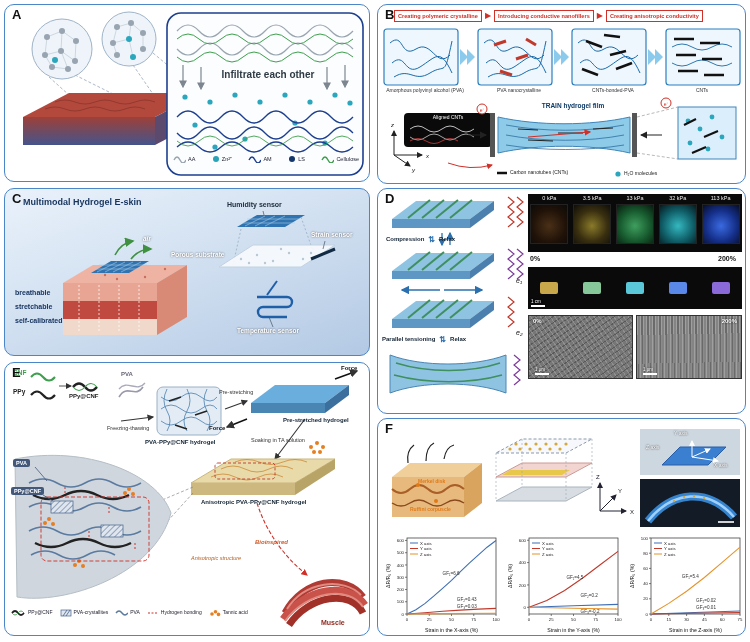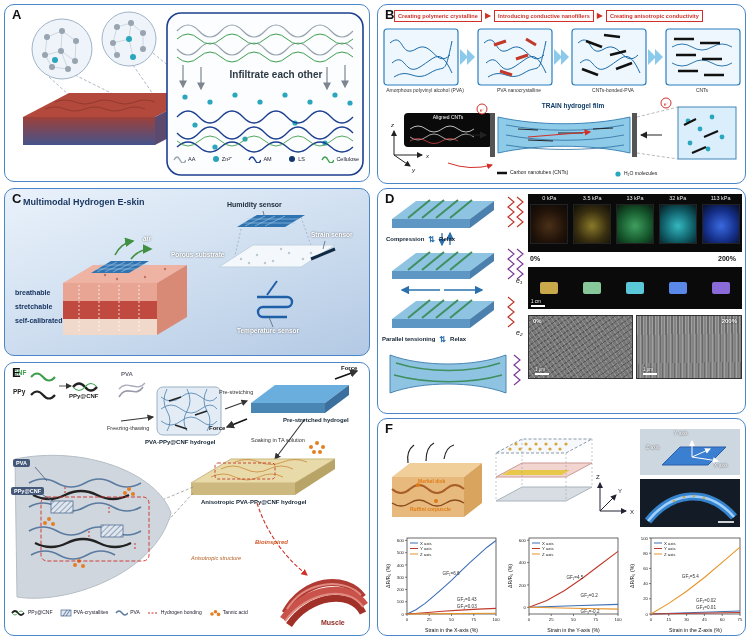--- a/index.html
+++ b/index.html
@@ -147,21 +147,21 @@
             <circle cx="210" cy="142" r="2.6"></circle>
       </g>
       <g fill="none">
         <path d="M172,112 q11,-12 22,0 t22,0 t22,0 t22,0 t22,0 t22,0 t22,0 t22,0" stroke="#1d3f8f" stroke-width="1.3"></path>
         <path d="M172,128 q11,12 22,0 t22,0 t22,0 t22,0 t22,0 t22,0 t22,0 t22,0" stroke="#1d3f8f" stroke-width="1.3"></path>
         <path d="M172,142 q11,-10 22,0 t22,0 t22,0 t22,0 t22,0 t22,0 t22,0 t22,0" stroke="#1d3f8f" stroke-width="1.3"></path>
         <path d="M172,136 q11,10 22,0 t22,0 t22,0 t22,0 t22,0 t22,0 t22,0 t22,0" stroke="#3e9e4c" stroke-width="0.9"></path>
       </g>
     </g>
   </svg>
-  <div class="ov" style="left:198px;top:64px;width:146px;text-align:center;font-size:10px;font-weight:bold;color:#2e3a44">Infiltrate each other</div>
+  <div class="ov" style="left:190px;top:64px;width:146px;text-align:center;font-size:10px;font-weight:bold;color:#2e3a44">Infiltrate each other</div>
   <div class="ov" style="left:168px;top:150px;width:186px;display:flex;justify-content:space-between">
     <span class="legitem">
           <svg width="13" height="8">
             <path d="M1,5 q3,-6 6,0 t6,0" fill="none" stroke="#9aa5af" stroke-width="1.4"></path>
           </svg>
           <span>AA</span>
         </span>
     <span class="legitem">
           <svg width="8" height="8">
             <circle cx="4" cy="4" r="3" fill="#29a3b8"></circle>
@@ -344,21 +344,21 @@
   <div class="ov" style="left:236px;top:165px;display:flex;align-items:center;gap:2px;font-size:5px;color:#222">
     <svg width="8" height="8">
           <circle cx="4" cy="4" r="2.6" fill="#2aa7bd"></circle>
         </svg>
     <span>H₂O molecules</span>
   </div>
 </section>
 
 <section class="panel" style="left:4px;top:188px;width:366px;height:168px;background:linear-gradient(160deg,#eaf2fb 0%,#cdddef 55%,#b3c9e4 100%)">
   <div class="plabel">C</div>
-  <div class="ov" style="left:18px;top:8px;font-size:9px;font-weight:bold;color:#17355f">Multimodal Hydrogen E-skin</div>
+  <div class="ov" style="left:18px;top:8px;font-size:9px;font-weight:bold;color:#17355f">Multimodal Hydrogel E-skin</div>
   <svg width="363" height="165">
     <defs>
       <marker id="ahCg" markerWidth="6" markerHeight="6" refX="5" refY="3" orient="auto">
             <path d="M0,0 L6,3 L0,6 Z" fill="#3f9040"></path>
           </marker>
     </defs>
 
     <g>
       <polygon points="58,94 152,94 182,76 88,76" fill="#eeb3a2"></polygon>
       <g fill="#c4705e">

